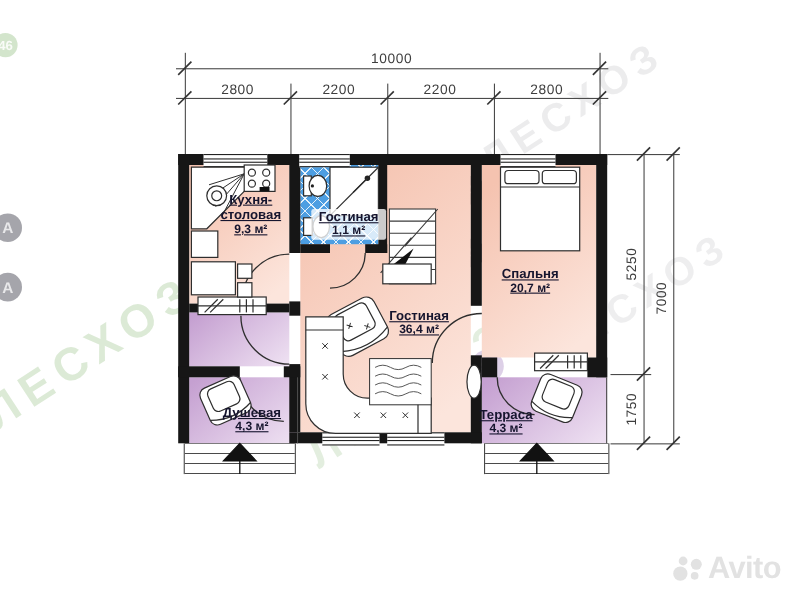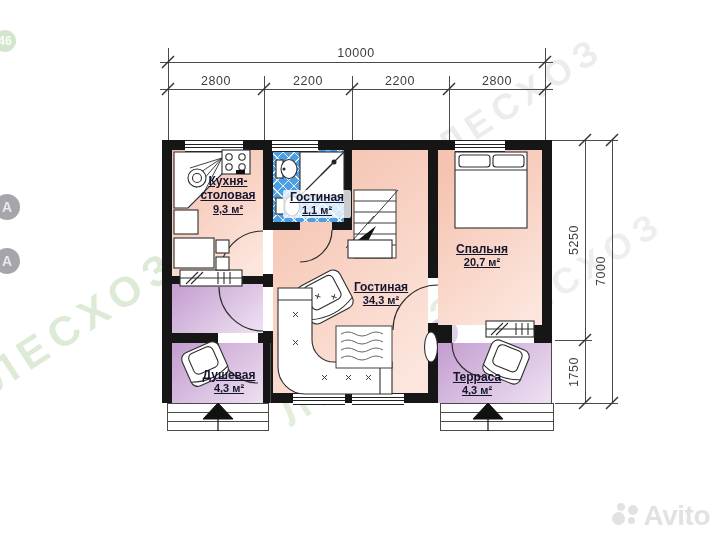--- a/index.html
+++ b/index.html
@@ -21,21 +21,21 @@
     background-image:linear-gradient(#222,#222),linear-gradient(#222,#222);
     background-size:100% 1px;background-position:0 3px,0 6px;background-repeat:no-repeat;}
   .steps{position:absolute;border-left:1px solid var(--line);border-right:1px solid var(--line);
     background-image:repeating-linear-gradient(to bottom,var(--line) 0 1px,transparent 1px 9px);}
   .room-label{position:absolute;text-align:center;color:var(--label);font-weight:bold;line-height:1.2;}
   .room-name{font-size:12px;text-decoration:underline;display:block;}
   .room-area{font-size:11px;text-decoration:underline;display:block;}
   .wm-text{position:absolute;font-weight:bold;white-space:nowrap;pointer-events:none;}
   .wm-circle{position:absolute;border-radius:50%;display:flex;align-items:center;justify-content:center;
     font-weight:bold;pointer-events:none;}
-  #avito{position:absolute;right:10px;bottom:8px;display:flex;align-items:center;gap:6px;}
+  #avito{position:absolute;right:10px;bottom:8px;display:flex;align-items:flex-end;gap:6px;}
   #avito .word{font-size:28px;font-weight:bold;color:var(--avito_gray);letter-spacing:-.5px;}
   .adot{border-radius:50%;background:var(--avito_gray);position:absolute;}
   svg{position:absolute;left:0;top:0;pointer-events:none;}
 </style>
 </head>
 <body>
 
 <div id="stage">
 
   <div class="wm-text" style="left:-28px;top:296px;font-size:42px;letter-spacing:8px;color:rgba(140,185,120,.30);transform:rotate(-33deg);">ЛЕСХОЗ</div>
@@ -266,27 +266,27 @@
   <div class="room-label" style="left:283px;top:190px;width:68px;background:rgba(255,255,255,.78);border-radius:2px;">
     <span class="room-name">Гостиная</span>
     <span class="room-area">1,1 м²</span>
   </div>
   <div class="room-label" style="left:432px;top:242px;width:100px;">
     <span class="room-name">Спальня</span>
     <span class="room-area">20,7 м²</span>
   </div>
   <div class="room-label" style="left:331px;top:280px;width:100px;">
     <span class="room-name">Гостиная</span>
-    <span class="room-area">34,3 м²</span>
+    <span class="room-area">36,4 м²</span>
   </div>
   <div class="room-label" style="left:184px;top:368px;width:90px;">
     <span class="room-name">Душевая</span>
     <span class="room-area">4,3 м²</span>
   </div>
-  <div class="room-label" style="left:432px;top:370px;width:90px;">
+  <div class="room-label" style="left:415px;top:370px;width:90px;">
     <span class="room-name">Терраса</span>
     <span class="room-area">4,3 м²</span>
   </div>
 
   <div id="avito">
     <div style="position:relative;width:26px;height:26px;">
       <div class="adot" style="left:0;top:9px;width:13px;height:13px;"></div>
       <div class="adot" style="left:5px;top:0;width:8px;height:8px;"></div>
       <div class="adot" style="left:16px;top:2px;width:10px;height:10px;"></div>
       <div class="adot" style="left:16px;top:14px;width:7px;height:7px;"></div>

